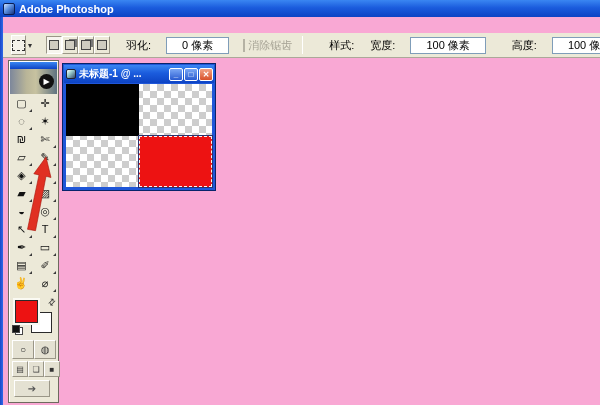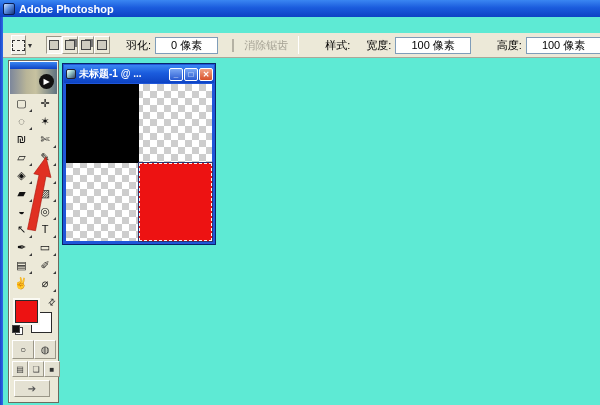--- a/index.html
+++ b/index.html
@@ -1,17 +1,17 @@
 <!DOCTYPE html>
 <html><head>
 <meta charset="utf-8">
 <style>
   html,body{margin:0;padding:0;}
   body{width:600px;height:405px;overflow:hidden;font-family:"Liberation Sans",sans-serif;}
-  .stage{position:relative;width:600px;height:405px;background:#5eead4;overflow:hidden;}
+  .stage{position:relative;width:600px;height:405px;background:#f9a8d4;overflow:hidden;}
 
   
   .win-left-border{position:absolute;left:0;top:0;width:3px;height:405px;
     background:linear-gradient(90deg,#1a47c8,#2f6ae8);z-index:5;}
   .titlebar{position:absolute;left:0;top:0;width:600px;height:17px;
     background:linear-gradient(180deg,#3a86f2 0%,#1b5cdd 45%,#0d43c4 100%);
     display:flex;align-items:center;color:#fff;font-size:11px;font-weight:bold;z-index:6;}
   .app-icon{width:12px;height:12px;margin:0 4px 0 3px;border-radius:2px;
     background:linear-gradient(135deg,#cfe3ff 0%,#5b8fe0 45%,#16337e 100%);
     border:1px solid #0a1e55;box-sizing:border-box;}
@@ -27,26 +27,26 @@
   .dash-rect{width:11px;height:9px;border:1px dashed #333;}
   .preset-arrow{font-size:8px;margin-left:2px;color:#333;}
   .mode-group{display:flex;margin-left:14px;}
   .mode-btn{width:14px;height:16px;border:1px solid;border-color:#fff #9a9687 #9a9687 #fff;
     background:#ece9d8;display:flex;align-items:center;justify-content:center;}
   .mode-btn.pressed{border-color:#9a9687 #fff #fff #9a9687;background:#f7f5ee;}
   .mode-glyph{width:8px;height:8px;border:1px solid #444;background:#cfccc0;}
   .mode-glyph.dbl{box-shadow:3px -2px 0 -1px #777;}
   .opt-label{margin-left:16px;white-space:nowrap;}
   .opt-label.tight{margin-left:26px;}
-  .opt-input{margin-left:4px;height:15px;background:#fff;border:1px solid;
+  .opt-input{margin-left:15px;height:15px;background:#fff;border:1px solid;
     border-color:#7f9db9 #7f9db9 #7f9db9 #7f9db9;display:flex;align-items:center;
     padding:0 15px;font-size:11px;white-space:nowrap;}
   .w38{width:38px;} .w44{width:44px;}
   .checkbox{margin-left:14px;width:11px;height:11px;background:#f2f1ea;border:1px solid #b5b2a4;}
-  .disabled-label{margin-left:10px;color:#a5a294;white-space:nowrap;}
+  .disabled-label{margin-left:3px;color:#a5a294;white-space:nowrap;}
   .vsep{margin-left:10px;width:1px;height:18px;background:#c6c3b4;border-right:1px solid #fff;}
   .style-select{margin-left:4px;width:80px;height:17px;background:#fff;border:1px solid #7f9db9;
     display:flex;align-items:center;box-sizing:border-box;}
   .style-value{flex:1;padding-left:3px;white-space:nowrap;overflow:hidden;}
   .select-btn{width:14px;height:15px;background:linear-gradient(180deg,#cfe4fd,#6fa5ef);
     border-left:1px solid #7f9db9;color:#1a3fa0;font-size:8px;display:flex;align-items:center;justify-content:center;}
 
   
   .toolbox{position:absolute;left:8px;top:60px;width:49px;height:341px;background:#ece9d8;
     border:1px solid #6d6a5e;box-shadow:inset 1px 1px 0 #fff;z-index:10;}
@@ -79,21 +79,21 @@
   .mask-btn{width:20px;height:17px;border:1px solid;border-color:#fff #9a9687 #9a9687 #fff;
     background:#e4e1d2;display:flex;align-items:center;justify-content:center;font-size:10px;color:#333;}
   .screen-row{position:absolute;left:3px;top:300px;display:flex;}
   .screen-btn{width:14px;height:14px;border:1px solid;border-color:#fff #9a9687 #9a9687 #fff;
     background:#e4e1d2;display:flex;align-items:center;justify-content:center;font-size:8px;color:#333;}
   .ir-row{position:absolute;left:5px;top:319px;}
   .ir-btn{width:34px;height:15px;border:1px solid;border-color:#fff #9a9687 #9a9687 #fff;
     background:#e4e1d2;display:flex;align-items:center;justify-content:center;font-size:10px;color:#555;}
 
   
-  .docwin{position:absolute;left:62px;top:63px;width:154px;height:182px;z-index:20;
+  .docwin{position:absolute;left:62px;top:63px;width:154px;height:128px;z-index:20;
     background:#1f56d8;border:1px solid #08246b;box-sizing:border-box;}
   .doc-titlebar{position:absolute;left:1px;top:1px;right:1px;height:18px;
     background:linear-gradient(180deg,#3a86f2 0%,#1b5cdd 45%,#0d43c4 100%);
     display:flex;align-items:center;color:#fff;font-size:10px;font-weight:bold;}
   .doc-icon{width:10px;height:10px;margin:0 3px 0 2px;border-radius:2px;
     background:linear-gradient(135deg,#fff 0%,#9cc 40%,#346 100%);border:1px solid #223;box-sizing:border-box;}
   .doc-title{flex:1;white-space:nowrap;overflow:hidden;}
   .doc-btns{display:flex;margin-right:1px;}
   .doc-btn{width:14px;height:13px;margin-left:1px;border:1px solid #fff;border-radius:2px;
     background:linear-gradient(180deg,#7aa7f5,#2a5bd0);color:#fff;font-size:8px;line-height:11px;

